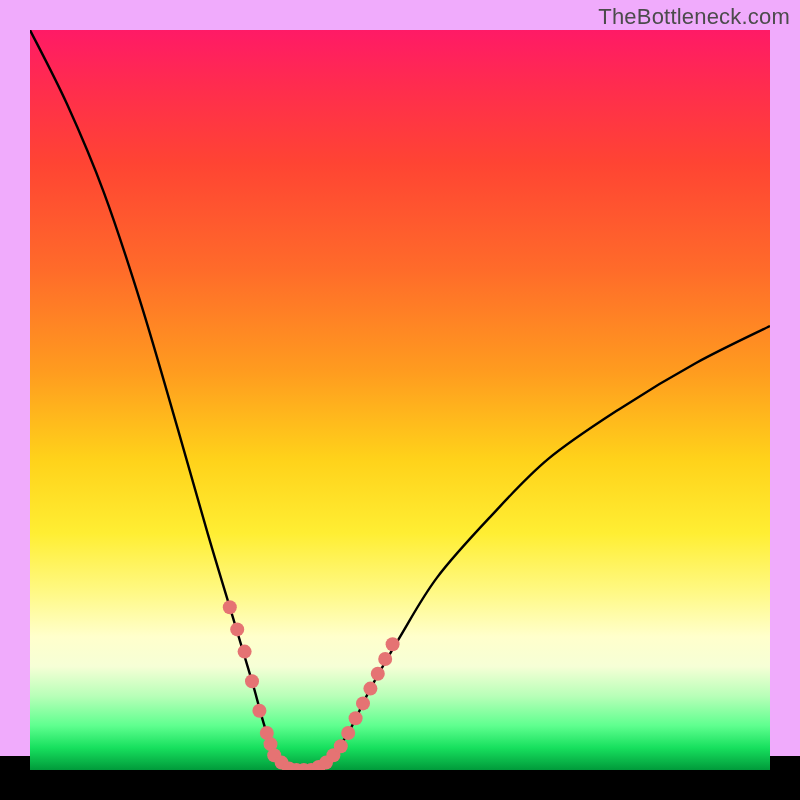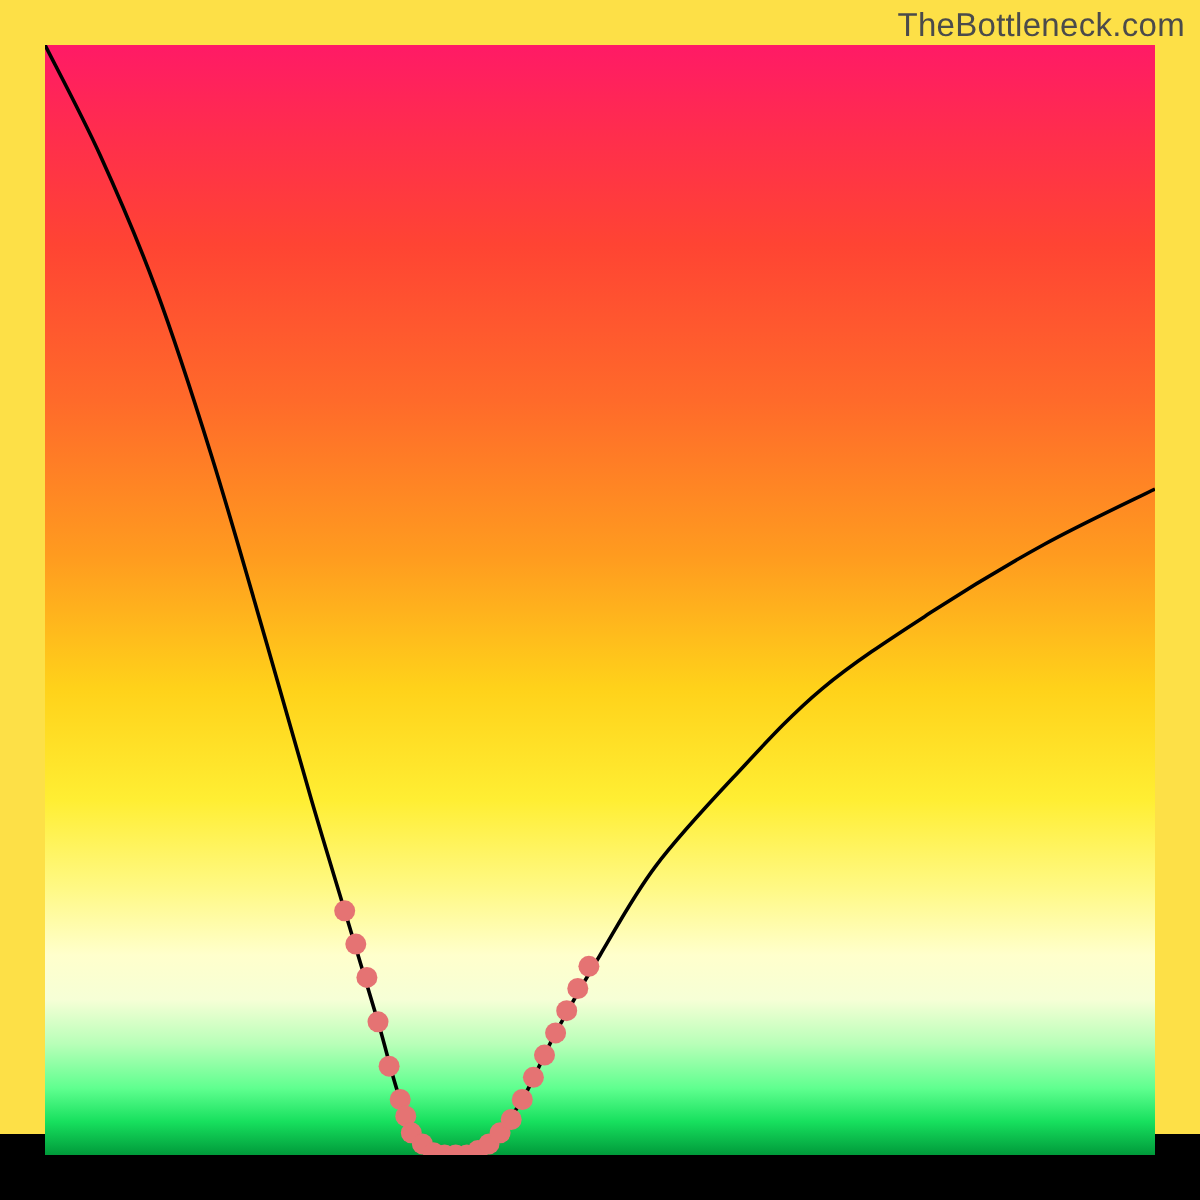--- a/index.html
+++ b/index.html
@@ -10,21 +10,21 @@
     background: #000;
     overflow: hidden;
     font-family: Arial, Helvetica, sans-serif;
   }
   .frame {
     position: absolute;
     left: 0;
     top: 0;
     width: 800px;
     height: 756px;
-    background: #fde047;
+    background: #f0abfc;
   }
   .plot-area {
     position: absolute;
     left: 30px;
     top: 30px;
     width: 740px;
     height: 740px;
   }
   .gradient-bg {
     position: absolute;

